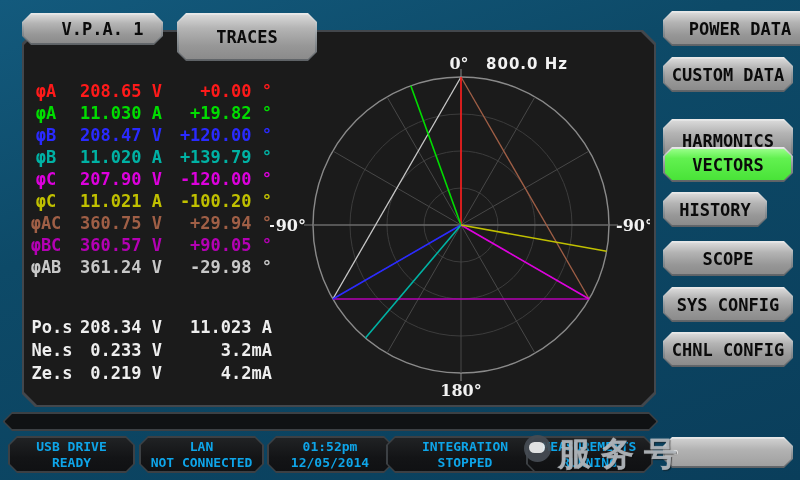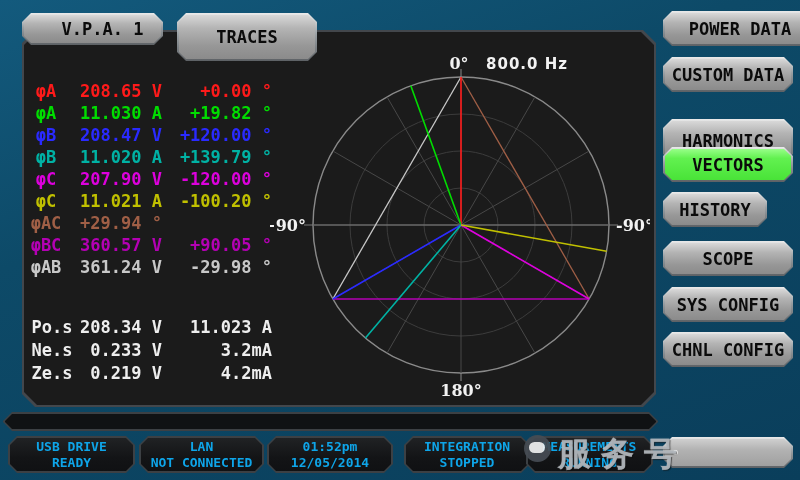--- a/index.html
+++ b/index.html
@@ -68,21 +68,21 @@
     <span class="btn-label" style="font-size:17px;">TRACES</span>
   </div>
 
   <div id="phase-table" class="abs" style="left:24px;top:80px;width:250px;">
       <div class="row" style="color: rgb(255, 26, 26);"><span class="c-l">φA</span><span class="c-r">208.65 V</span><span class="c-r">+0.00 °</span></div>
       <div class="row" style="color: rgb(0, 221, 0);"><span class="c-l">φA</span><span class="c-r">11.030 A</span><span class="c-r">+19.82 °</span></div>
       <div class="row" style="color: rgb(42, 42, 255);"><span class="c-l">φB</span><span class="c-r">208.47 V</span><span class="c-r">+120.00 °</span></div>
       <div class="row" style="color: rgb(0, 178, 164);"><span class="c-l">φB</span><span class="c-r">11.020 A</span><span class="c-r">+139.79 °</span></div>
       <div class="row" style="color: rgb(221, 0, 221);"><span class="c-l">φC</span><span class="c-r">207.90 V</span><span class="c-r">-120.00 °</span></div>
       <div class="row" style="color: rgb(192, 192, 0);"><span class="c-l">φC</span><span class="c-r">11.021 A</span><span class="c-r">-100.20 °</span></div>
-      <div class="row" style="color: rgb(160, 95, 70);"><span class="c-l">φAC</span><span class="c-r">+29.94 °</span></div>
+      <div class="row" style="color: rgb(160, 95, 70);"><span class="c-l">φAC</span><span class="c-r">360.75 V</span><span class="c-r">+29.94 °</span></div>
       <div class="row" style="color: rgb(180, 0, 180);"><span class="c-l">φBC</span><span class="c-r">360.57 V</span><span class="c-r">+90.05 °</span></div>
       <div class="row" style="color: rgb(200, 200, 200);"><span class="c-l">φAB</span><span class="c-r">361.24 V</span><span class="c-r">-29.98 °</span></div>
     </div>
 
   <div id="summary-table" class="abs" style="left:24px;top:316px;width:250px;">
       <div class="srow"><span class="c-l">Po.s</span><span class="c-r">208.34 V</span><span class="c-r">11.023 A</span></div>
       <div class="srow"><span class="c-l">Ne.s</span><span class="c-r">0.233 V</span><span class="c-r">3.2mA</span></div>
       <div class="srow"><span class="c-l">Ze.s</span><span class="c-r">0.219 V</span><span class="c-r">4.2mA</span></div>
     </div>
 
@@ -170,21 +170,21 @@
           <span>NOT CONNECTED</span>
         </div>
       </div>
       <div class="abs ch9 st-outer" style="left: 267px; top: 436px; width: 126px; height: 37px;">
         <div class="fill ch7 st-inner"></div>
         <div class="st-text">
           <span>01:52pm</span>
           <span>12/05/2014</span>
         </div>
       </div>
-      <div class="abs ch9 st-outer" style="left: 404px; top: 436px; width: 126px; height: 37px;">
+      <div class="abs ch9 st-outer" style="left: 386px; top: 436px; width: 126px; height: 37px; padding-left: 32px;">
         <div class="fill ch7 st-inner"></div>
         <div class="st-text">
           <span>INTEGRATION</span>
           <span>STOPPED</span>
         </div>
       </div>
       <div class="abs ch9 st-outer" style="left: 526px; top: 436px; width: 127px; height: 37px;">
         <div class="fill ch7 st-inner"></div>
         <div class="st-text">
           <span>MEASUREMENTS</span>

